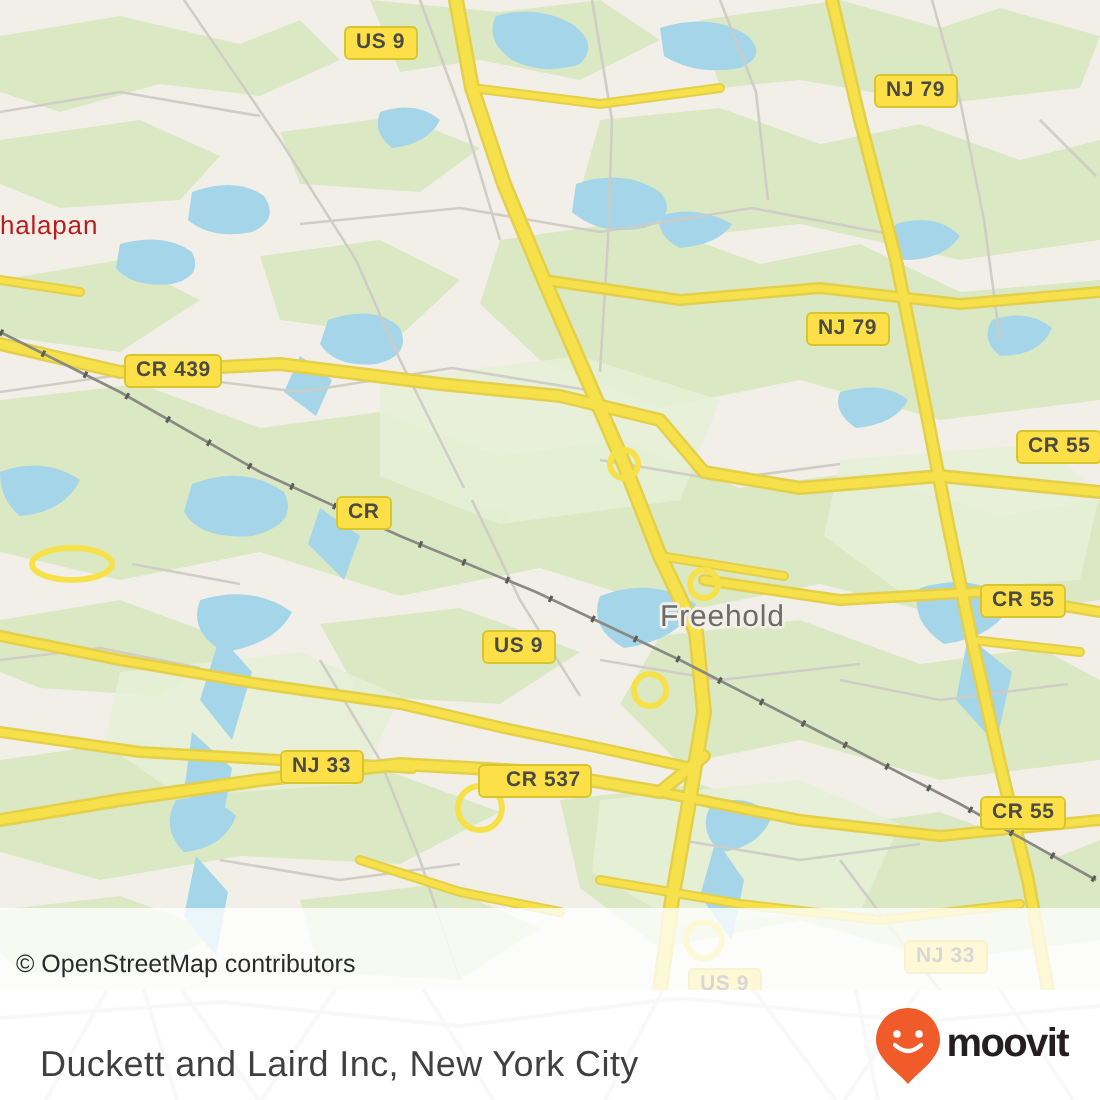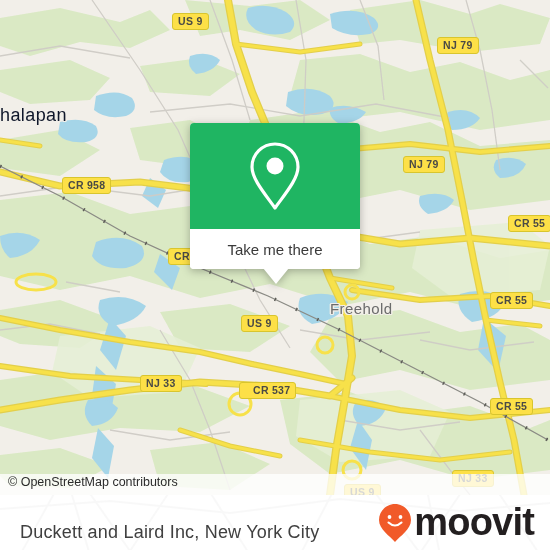--- a/index.html
+++ b/index.html
@@ -27,36 +27,36 @@
     letter-spacing:.3px;
     padding:1px 5px 2px 5px;
     line-height:12px;
     white-space:nowrap;
     box-sizing:border-box;
   }
 
   
   .place{
     position:absolute;
-    color:#0f172a;
-    font-size:18px;
+    color:#b91c1c;
+    font-size:13px;
     letter-spacing:.4px;
     white-space:nowrap;
     text-shadow:
       1.4px 0 #f2efe9, -1.4px 0 #f2efe9, 0 1.4px #f2efe9, 0 -1.4px #f2efe9,
       1px 1px #f2efe9, -1px -1px #f2efe9, 1px -1px #f2efe9, -1px 1px #f2efe9;
   }
   .place.big{font-size:15px;color:#6b6b6b;}
 
   
   #attribution{
     position:absolute;left:0;bottom:0;width:100%;
     background:rgba(255,255,255,.78);
     font-size:12.5px;color:#2b2b2b;
-    padding:0 8px 5px 8px;
+    padding:20px 8px 5px 8px;
     box-sizing:border-box;
     line-height:16px;
   }
 
   
   #callout{
     position:absolute;left:190px;top:123px;width:170px;
     filter:drop-shadow(0 2px 4px rgba(0,0,0,.28));
   }
   #callout-body{
@@ -87,21 +87,21 @@
   #footer-title{
     position:absolute;left:20px;top:10px;height:55px;
     display:flex;align-items:center;
     color:#404040;font-size:18px;letter-spacing:.2px;white-space:nowrap;
   }
   #footer-logo{
     position:absolute;right:16px;top:0;height:55px;
     display:flex;align-items:center;
   }
   #moovit-word{
-    color:#231f20;font-size:38px;font-weight:bold;letter-spacing:-.8px;
+    color:#231f20;font-size:20px;font-weight:bold;letter-spacing:-.8px;
     line-height:29px;margin-left:2px;
   }
 </style>
 </head>
 <body>
 
 <div id="root">
 
   <div id="map">
 
@@ -236,47 +236,35 @@
         <path d="M0 166 L60 196 L130 236 L200 268 L268 296 L340 330 L410 366 L480 402 L548 440" stroke="#8a8a84" stroke-width="1.3" fill="none"></path>
         <path d="M0 166 L60 196 L130 236 L200 268 L268 296 L340 330 L410 366 L480 402 L548 440" stroke="#5d5d58" stroke-width="3.4" fill="none" stroke-dasharray="1.5 22"></path>
       </g>
     </svg>
 
     <div class="place" style="left:0px;top:105px;">halapan</div>
     <div class="place big" style="left:330px;top:300px;">Freehold</div>
 
     <div class="shield" style="left:172px;top:13px;">US 9</div>
     <div class="shield" style="left:437px;top:37px;">NJ 79</div>
-    <div class="shield" style="left:62px;top:177px;">CR 958</div>
+    <div class="shield" style="left:62px;top:177px;">CR 439</div>
     <div class="shield" style="left:403px;top:156px;">NJ 79</div>
     <div class="shield" style="left:508px;top:215px;">CR 55</div>
     <div class="shield" style="left:168px;top:248px;">CR</div>
     <div class="shield" style="left:490px;top:292px;">CR 55</div>
     <div class="shield" style="left:241px;top:315px;">US 9</div>
     <div class="shield" style="left:140px;top:375px;">NJ 33</div>
     <div class="shield" style="left:239px;top:382px;padding-left:13px;">CR 537</div>
     <div class="shield" style="left:490px;top:398px;">CR 55</div>
     <div class="shield" style="left:452px;top:470px;">NJ 33</div>
     <div class="shield" style="left:344px;top:484px;">US 9</div>
 
     <div id="attribution">© OpenStreetMap contributors</div>
   </div>
 
-  <div id="callout">
-    <div id="callout-body">
-      <div id="callout-green">
-        <svg width="58" height="72" viewBox="0 0 58 72">
-          <path d="M29 4 C16.3 4 6 14.3 6 27 C6 39 19 54 29 68 C39 54 52 39 52 27 C52 14.3 41.7 4 29 4 Z" fill="none" stroke="#ffffff" stroke-width="3.2" stroke-linejoin="round"></path>
-          <circle cx="29" cy="26" r="8.5" fill="#ffffff"></circle>
-        </svg>
-      </div>
-      <div id="callout-label">Take me there</div>
-    </div>
-    <div id="callout-tail"></div>
-  </div>
 
   <div id="footer">
     <svg id="footer-watermark" viewBox="0 0 550 100" preserveAspectRatio="none">
       <g stroke="#b9b9b9" fill="none" stroke-width="2">
         <path d="M20 100 L70 10 L130 96 L190 6 L250 100"></path>
         <path d="M0 54 L110 46 L230 58 L340 44 L460 56 L550 48"></path>
         <path d="M300 100 L350 4 L420 98 L480 10 L540 100"></path>
         <path d="M60 0 L90 100"></path>
         <path d="M420 0 L440 100"></path>
       </g>

